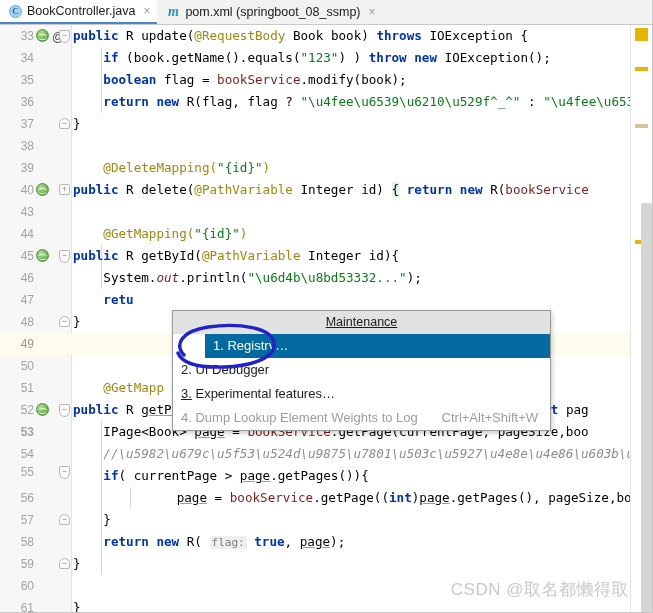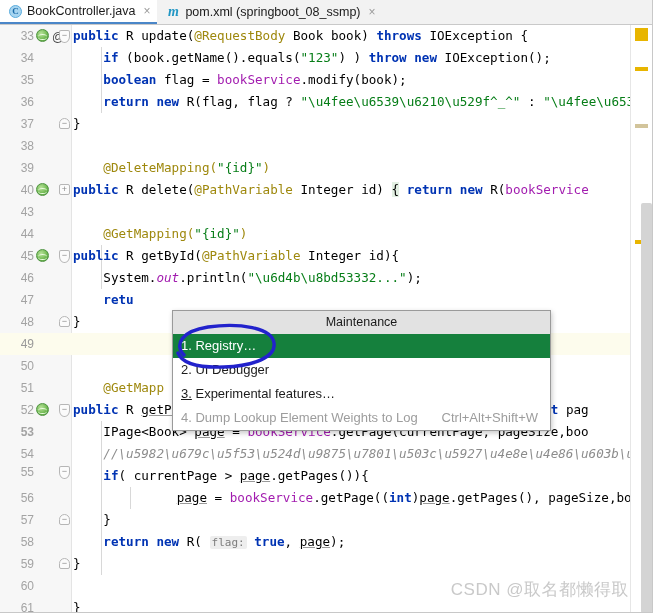--- a/index.html
+++ b/index.html
@@ -165,21 +165,21 @@
     left: 73px; top: 0;
     white-space: pre;
     font-family: "DejaVu Sans Mono", "Liberation Mono", monospace;
     font-size: 12.6px;
     line-height: 22px;
     color: #000000;
   }
   .kw   { color: #0033b3; font-weight: 600; }
   .ann  { color: #9e880d; text-align: right; }
   .str  { color: #067d17; }
-  .fld  { color: #a21caf; }
+  .fld  { color: #7f1d1d; }
   .cmt  { color: #8c8c8c; font-style: italic; }
   .typ  { color: #000000; }
   .und  { text-decoration: underline; text-decoration-color: #9a9a9a; }
   .hintp { background: #eeeeee; color: #7d7d7d; font-size: 11px; padding: 0 2px; border-radius: 2px; }
   .brhl { background: #e3f0e3; }
 
   
   .indentguide {
     position: absolute;
     width: 1px;
@@ -214,33 +214,35 @@
     z-index: 40;
     font-family: "Liberation Sans", sans-serif;
   }
   .popup-title {
     height: 23px;
     line-height: 23px;
     background: #e2e2e2;
     text-align: center;
     font-size: 12.5px;
     color: #1a1a1a;
+    text-decoration: underline;
   }
   .popup-item {
     height: 24px;
     line-height: 24px;
     padding-left: 8px;
     font-size: 13px;
     color: #1c1c1c;
     position: relative;
     white-space: nowrap;
   }
   .popup-item.selected {
-    background: #15803d;
+    background: #0369a1;
     color: #ffffff;
+    margin-left: 32px;
   }
   .popup-item.disabled { color: #9d9d9d; }
   .popup-item u { text-decoration: underline; }
   .popup-shortcut {
     position: absolute;
     right: 12px; top: 0;
     font-size: 13px;
     color: #9d9d9d;
   }
 

